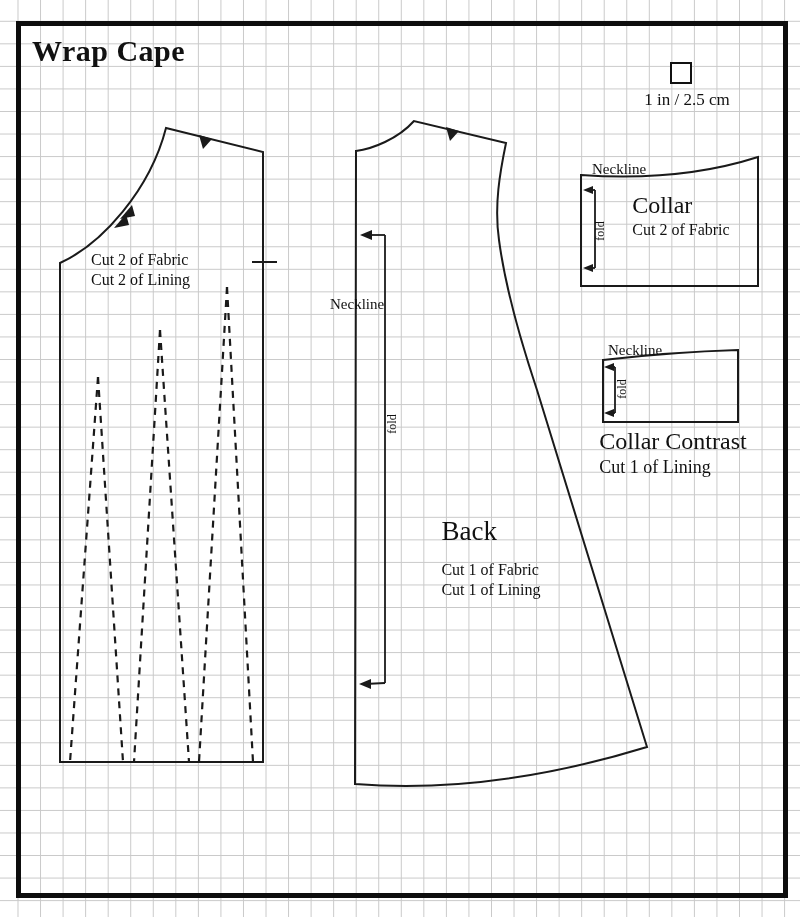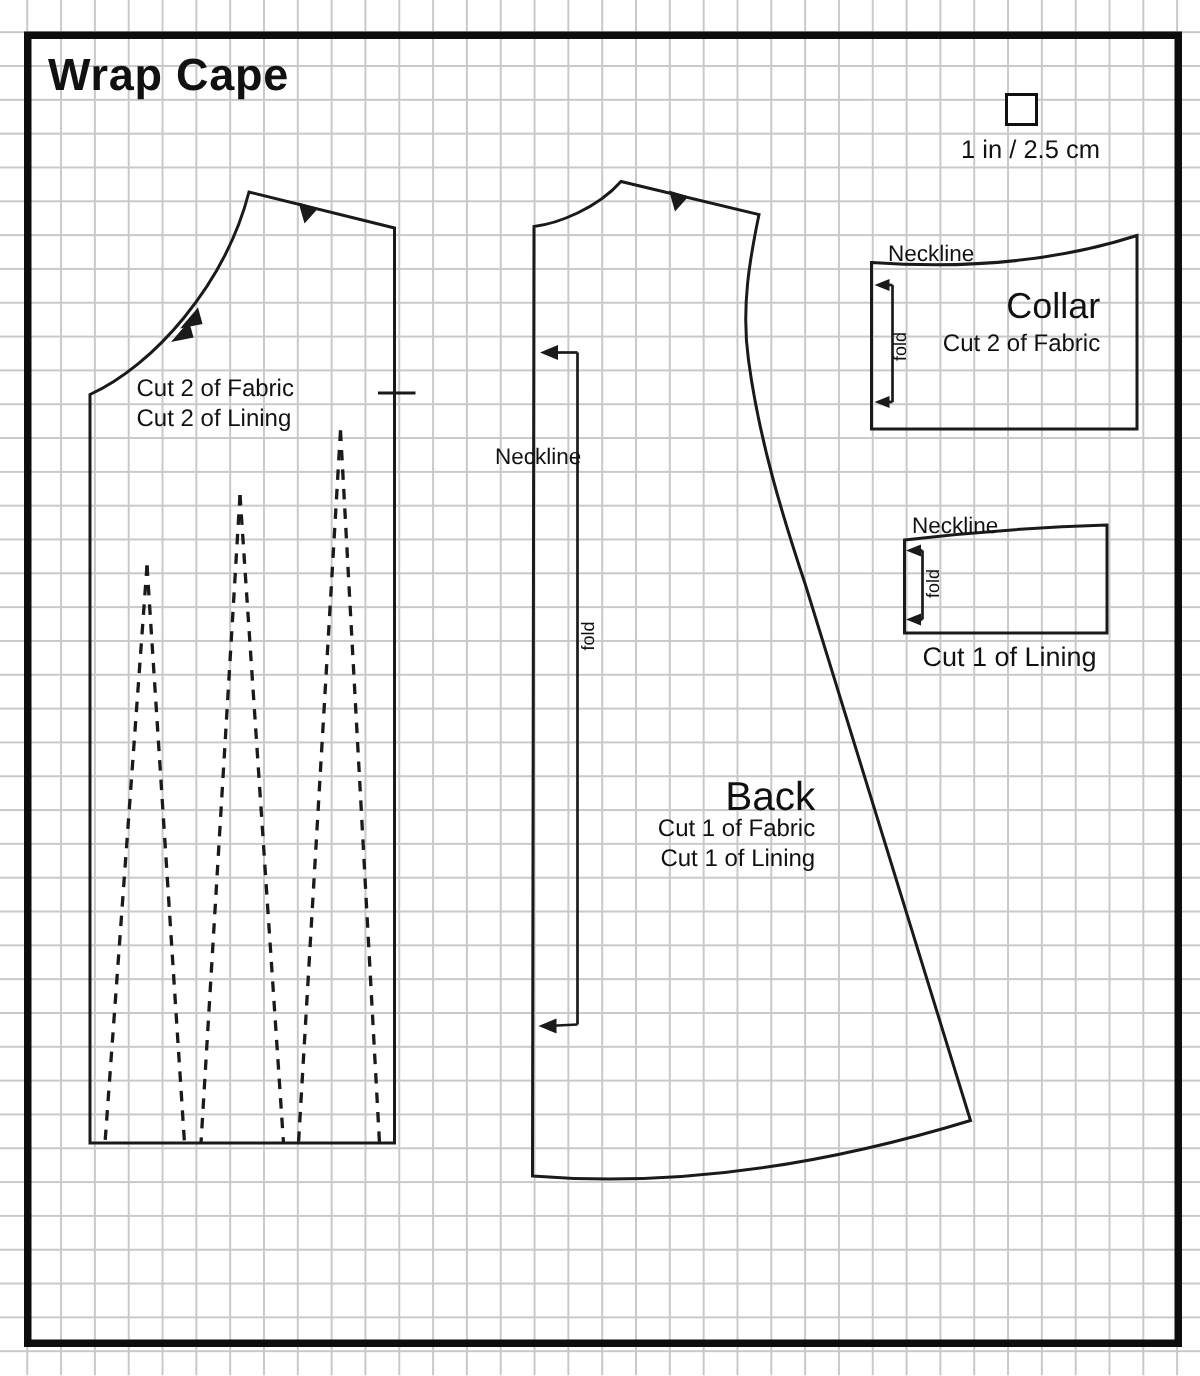--- a/index.html
+++ b/index.html
@@ -5,41 +5,41 @@
   html,body{margin:0;padding:0;background:#fff;}
   .sheet{
     position:relative;
     width:800px;height:917px;
     background-color:#ffffff;
     background-image:
       linear-gradient(to right, #c9c9c9 1px, transparent 1px),
       linear-gradient(to bottom, #c9c9c9 1px, transparent 1px);
     background-size:22.55px 22.55px;
     background-position:17.5px 20.8px;
-    font-family:Liberation Sans, sans-serif;
+    font-family:Liberation Serif, serif;
     color:#111;
     overflow:hidden;
   }
   .border-frame{
     position:absolute;left:16px;top:21px;width:772px;height:877px;
     border:5px solid #0d0d0d;box-sizing:border-box;
   }
   svg.linework{position:absolute;left:0;top:0;}
   .lbl{position:absolute;white-space:nowrap;line-height:1;}
-  .center{transform:translateX(-50%);text-align:right;}
+  .center{transform:translateX(-50%);text-align:left;}
   .title{left:32px;top:36px;font-size:30px;font-weight:600;letter-spacing:0.5px;}
   .scale-box{position:absolute;left:670px;top:62px;width:22px;height:22px;border:2.5px solid #111;box-sizing:border-box;background:#fff;}
   .scale-lbl{left:687px;top:91px;font-size:17px;}
   .piece-name{font-size:27px;}
   .piece-cut{font-size:16px;}
   .front-block{left:91px;top:252px;}
   .front-block .piece-name{margin-bottom:7px;}
   .front-block .piece-cut{margin-bottom:4px;}
   .back-block{left:491px;top:518px;}
-  .back-block .piece-name{margin-bottom:0;}
+  .back-block .piece-name{margin-bottom:17px;}
   .back-block .piece-cut{margin-bottom:4px;}
   .collar-block{left:681px;top:193px;}
   .collar-block .piece-name{font-size:24px;margin-bottom:5px;}
   .collarc-block{left:673px;top:429px;}
   .collarc-block .piece-name{font-size:24px;margin-bottom:5px;}
   .collarc-block .piece-cut{font-size:18px;}
   .neckline{font-size:15px;}
   .fold{font-size:12px;transform:rotate(-90deg);transform-origin:center center;}
   .note{left:18px;top:870px;font-size:13.5px;}
 </style>
@@ -122,18 +122,19 @@
   <div class="lbl neckline" style="left:592px;top:162px;">Neckline</div>
   <div class="lbl fold" style="left:590px;top:225px;">fold</div>
   <div class="lbl collar-block center">
     <div class="piece-name">Collar</div>
     <div class="piece-cut">Cut 2 of Fabric</div>
   </div>
 
   <div class="lbl neckline" style="left:608px;top:343px;">Neckline</div>
   <div class="lbl fold" style="left:612px;top:383px;">fold</div>
   <div class="lbl collarc-block center">
+    <div class="piece-name">Collar Contrast</div>
     <div class="piece-cut">Cut 1 of Lining</div>
   </div>
 
 
   <div class="border-frame"></div>
 </div>
 
 </body></html>

